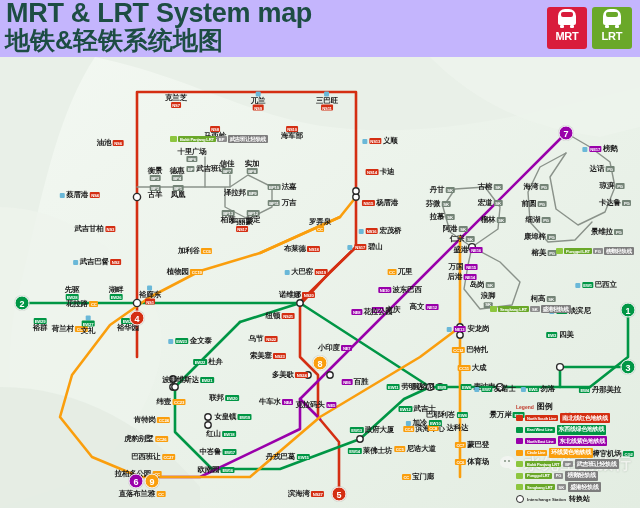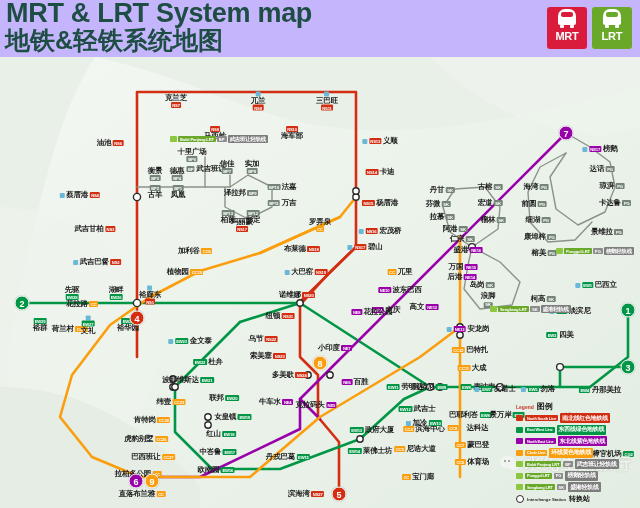--- a/index.html
+++ b/index.html
@@ -620,29 +620,29 @@
         <div class="stn" style="left: 495px; top: 332px;">
           <span class="sq" style="background: rgb(106, 184, 216);"></span>
           <span class="code c-ew">EW7</span>
           <span class="nm">友诺士</span>
         </div>
         <div class="stn" style="left: 538px; top: 332px;">
           <span class="sq" style="background: rgb(106, 184, 216);"></span>
           <span class="code c-ew">EW5</span>
           <span class="nm">勿洛</span>
         </div>
-        <div class="stn" style="left: 470px; top: 358px;">
+        <div class="stn" style="left: 447px; top: 358px;">
           <span class="nm">巴耶利峇</span>
           <span class="code c-ew">EW8</span>
         </div>
         <div class="stn" style="left: 507px; top: 358px;">
           <span class="nm">景万岸</span>
           <span class="code c-ew">EW9</span>
         </div>
-        <div class="stn" style="left: 468px; top: 371px; gap: 8px;">
+        <div class="stn" style="left: 448px; top: 371px; gap: 8px;">
           <span class="code c-cc">CC8</span>
           <span class="nm">达科达</span>
         </div>
         <div class="stn" style="left: 472px; top: 388px;">
           <span class="code c-cc">CC7</span>
           <span class="nm">蒙巴登</span>
         </div>
         <div class="stn" style="left: 472px; top: 405px;">
           <span class="code c-cc">CC6</span>
           <span class="nm">体育场</span>

